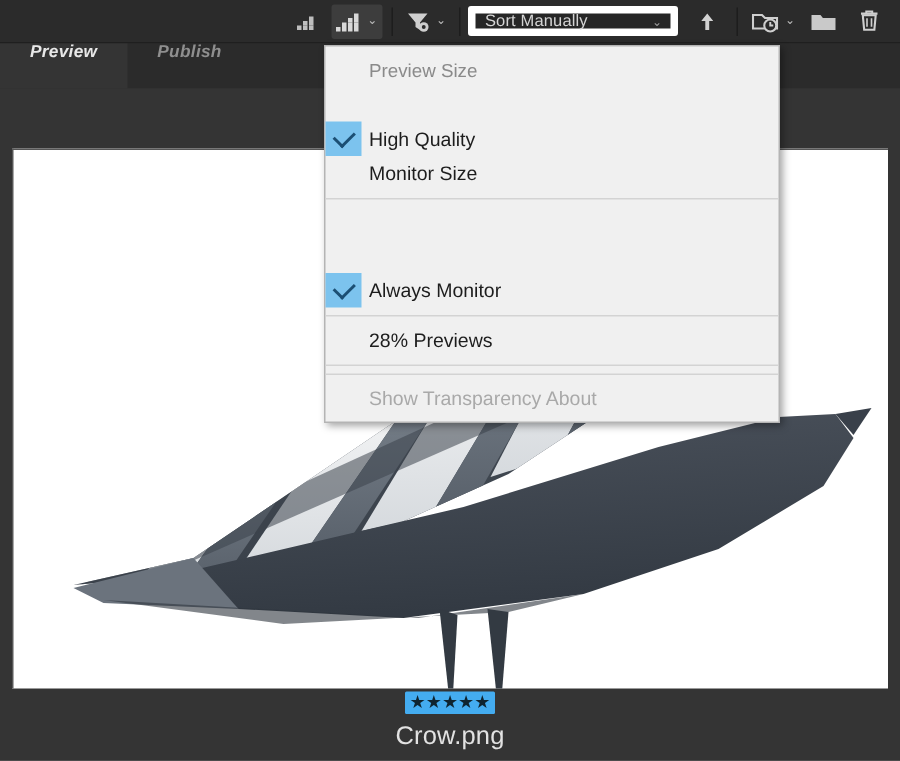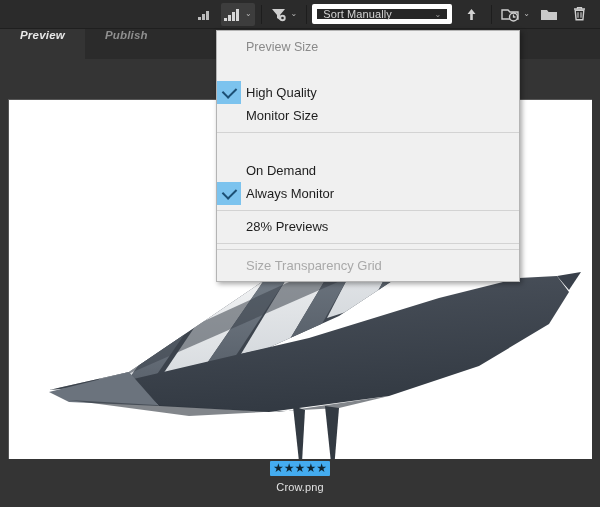--- a/index.html
+++ b/index.html
@@ -151,21 +151,21 @@
     line-height: 1;
   }
   .star {
     color: #0f2430;
     font-size: 12px;
     line-height: 12px;
     letter-spacing: 0px;
   }
   .filename {
     margin-top: 5px;
-    font-size: 11px;
+    font-size: 17px;
     color: #e2e2e2;
     letter-spacing: .1px;
   }
 
   
   .menu {
     position: absolute;
     left: 216px; top: 30px;
     width: 304px;
     background: #f0f0f0;
@@ -405,34 +405,33 @@
       <div class="mi">
         <span class="check"></span>
         <span class="lbl">Monitor Size</span>
       </div>
       <div class="msep"></div>
       <div class="mi header">
         <span class="check"></span>
       </div>
       <div class="mi">
         <span class="check"></span>
-        <span class="lbl">On Demand</span>
       </div>
       <div class="mi checked">
         <span class="check">
           <span class="checkglyph"></span>
         </span>
         <span class="lbl">Always Monitor</span>
       </div>
       <div class="msep"></div>
       <div class="mi">
         <span class="check"></span>
         <span class="lbl">28% Previews</span>
       </div>
       <div class="msep"></div>
       <div class="msep"></div>
       <div class="mi disabled">
         <span class="check"></span>
-        <span class="lbl">Size Transparency Grid</span>
+        <span class="lbl">Show Transparency About</span>
       </div>
     </div>
 
 </div>
 
 </body></html>

